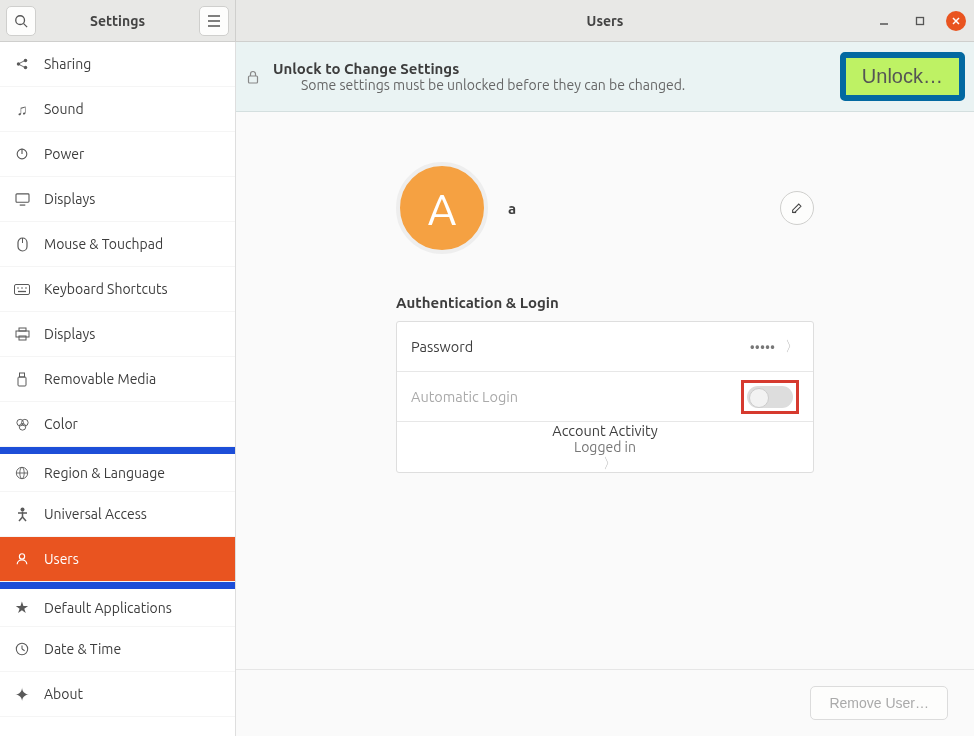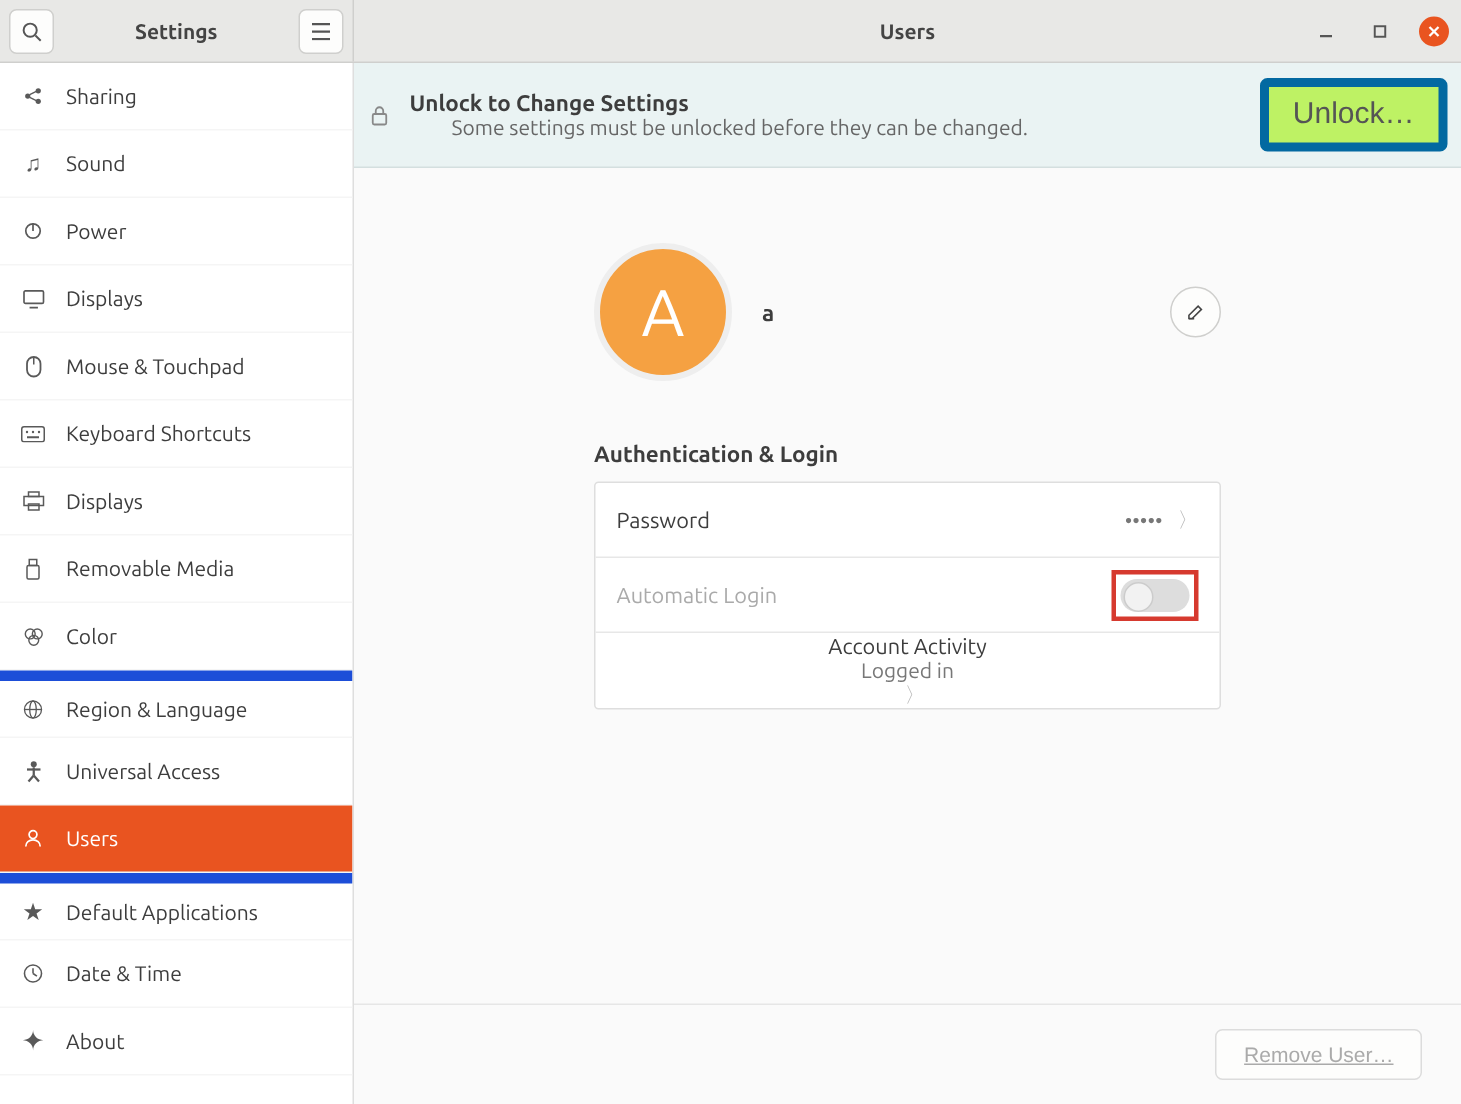--- a/index.html
+++ b/index.html
@@ -232,21 +232,20 @@
       background: #fafafa;
     }
     .remove-btn {
       border: 1px solid #dcdcdc;
       background: #fdfdfc;
       border-radius: 5px;
       padding: 8px 18px;
       color: #aaa;
       cursor: default;
       font-size: 14px;
-      text-decoration: underline;
     }
     svg { display: block; }
   </style>
 </head>
 <body>
 
 <div class="topbar">
   <div class="topbar-left">
     <div class="icon-btn">
       <svg width="14" height="14" viewBox="0 0 16 16">

